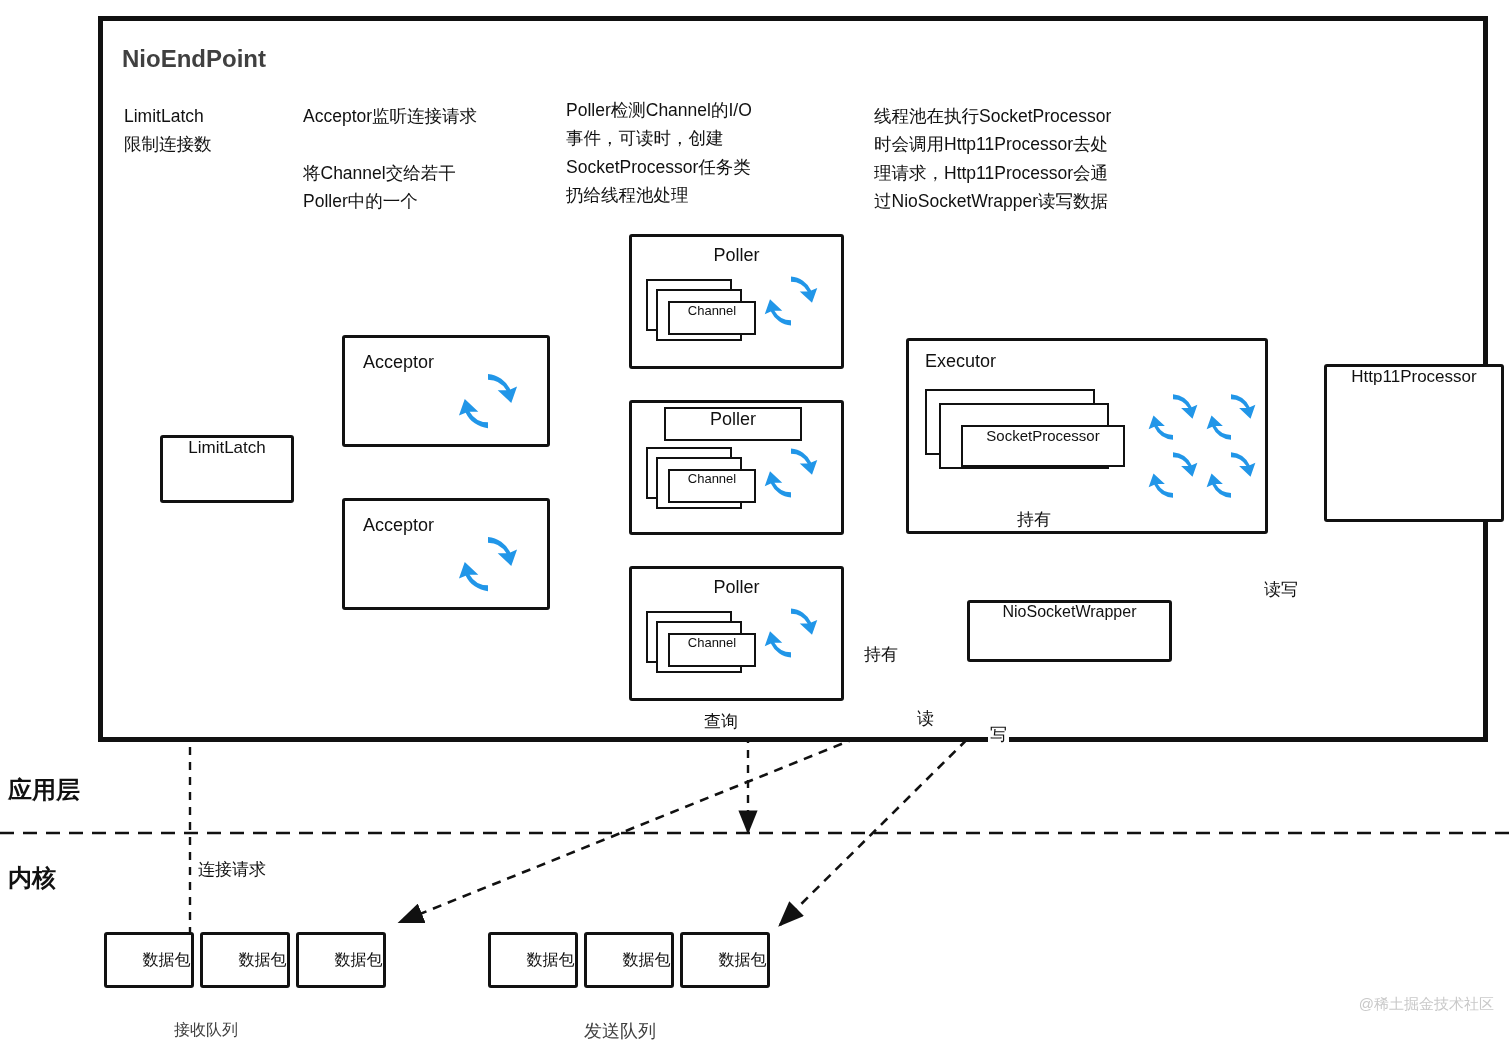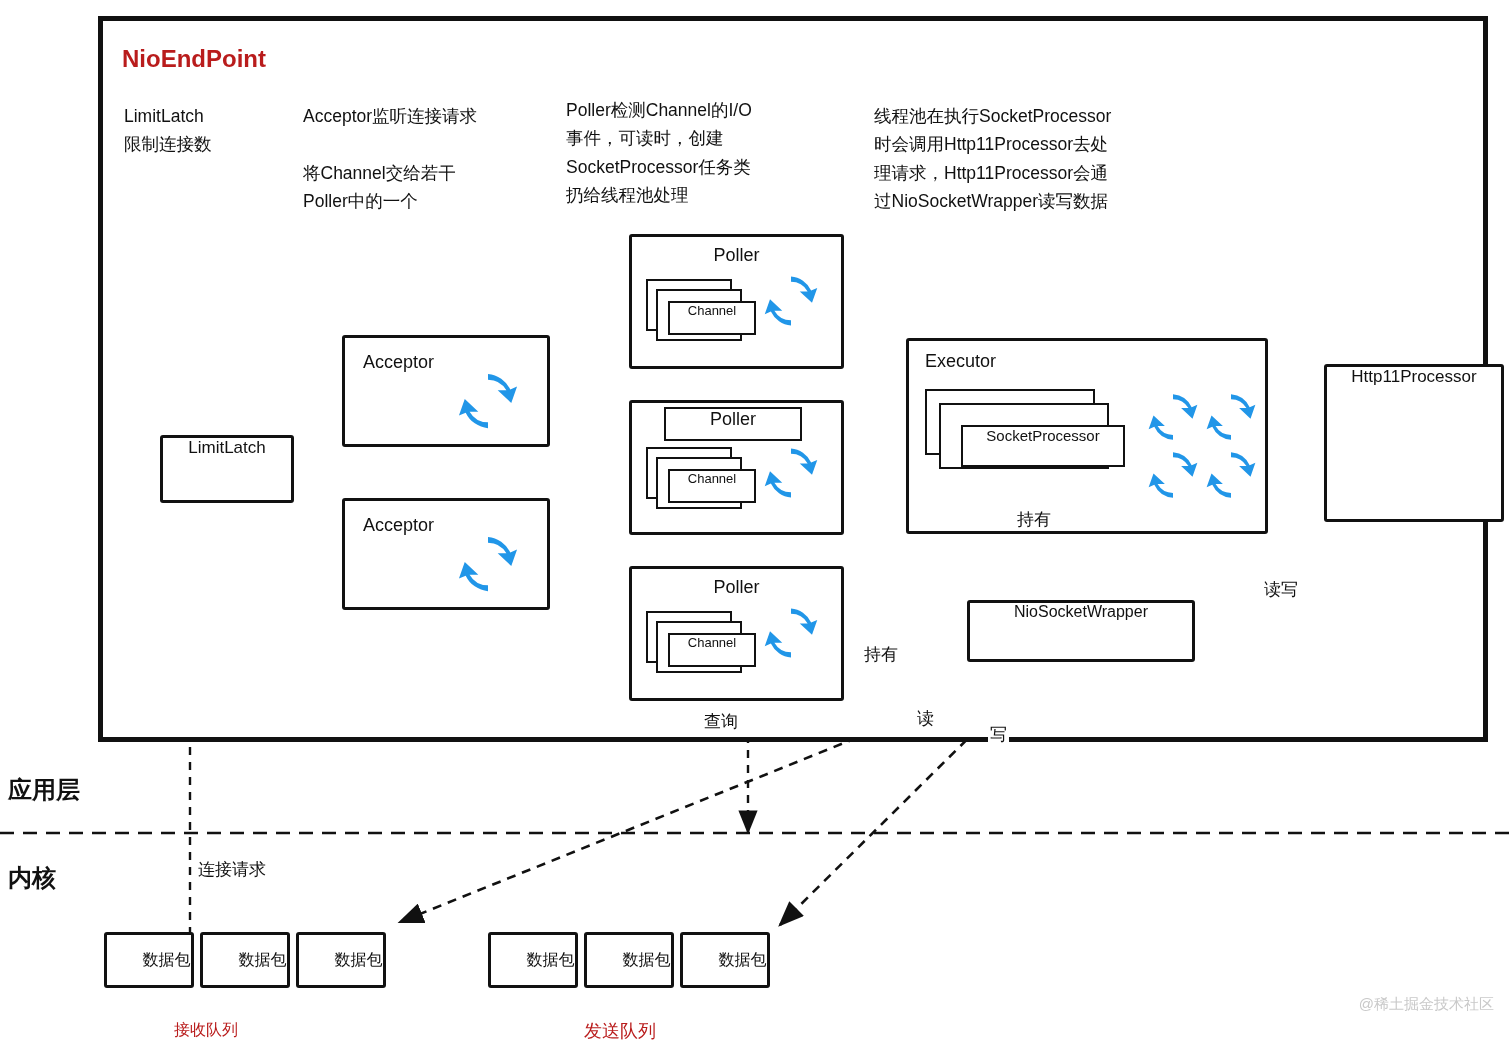--- a/index.html
+++ b/index.html
@@ -22,21 +22,21 @@
     box-sizing:border-box;
     box-shadow:0 0 0 1px #111 inset;
   }
   .rough{
     border-radius:3px;
     border-style:solid;
   }
   .lbl{
     position:absolute;
     font-size:17px;
-    color:#b91c1c;
+    color:#404040;
     white-space:pre;
     line-height:1.45;
   }
   .center{display:flex;justify-content:center;text-align:center;}
 
   
   #endpoint-frame{
     left:98px;top:16px;width:1390px;height:726px;
     border:4px solid #111;
     background:#fff;
@@ -215,21 +215,21 @@
     <svg width="52" height="52" style="position:absolute;left:296px;top:108px;" viewBox="0 0 64 64">
       <path d="M32 10 a22 22 0 0 1 19 11 l-9 0 l14 13 l6 -17 l-7 3 A28 28 0 0 0 32 4 z" fill="#2196e8"></path>
       <path d="M32 54 a22 22 0 0 1 -19 -11 l9 0 l-14 -13 l-6 17 l7 -3 A28 28 0 0 0 32 60 z" fill="#2196e8"></path>
     </svg>
   </div>
 
   <div class="elbox center rough" style="left:1292px;top:364px;width:180px;height:158px;">
     <span style="font-size:17px;">Http11Processor</span>
   </div>
 
-  <div class="elbox center rough" style="left:935px;top:600px;width:228px;height:62px;">
+  <div class="elbox center rough" style="left:935px;top:600px;width:205px;height:62px;">
     <span style="font-size:16px;">NioSocketWrapper</span>
   </div>
 
   <div class="edgelabel" style="left:1015px;top:508px;">持有</div>
   <div class="edgelabel" style="left:862px;top:643px;">持有</div>
   <div class="edgelabel" style="left:702px;top:710px;">查询</div>
   <div class="edgelabel" style="left:915px;top:707px;">读</div>
   <div class="edgelabel" style="left:988px;top:723px;">写</div>
   <div class="edgelabel" style="left:1262px;top:578px;">读写</div>
   <div class="edgelabel" style="left:196px;top:858px;">连接请求</div>

